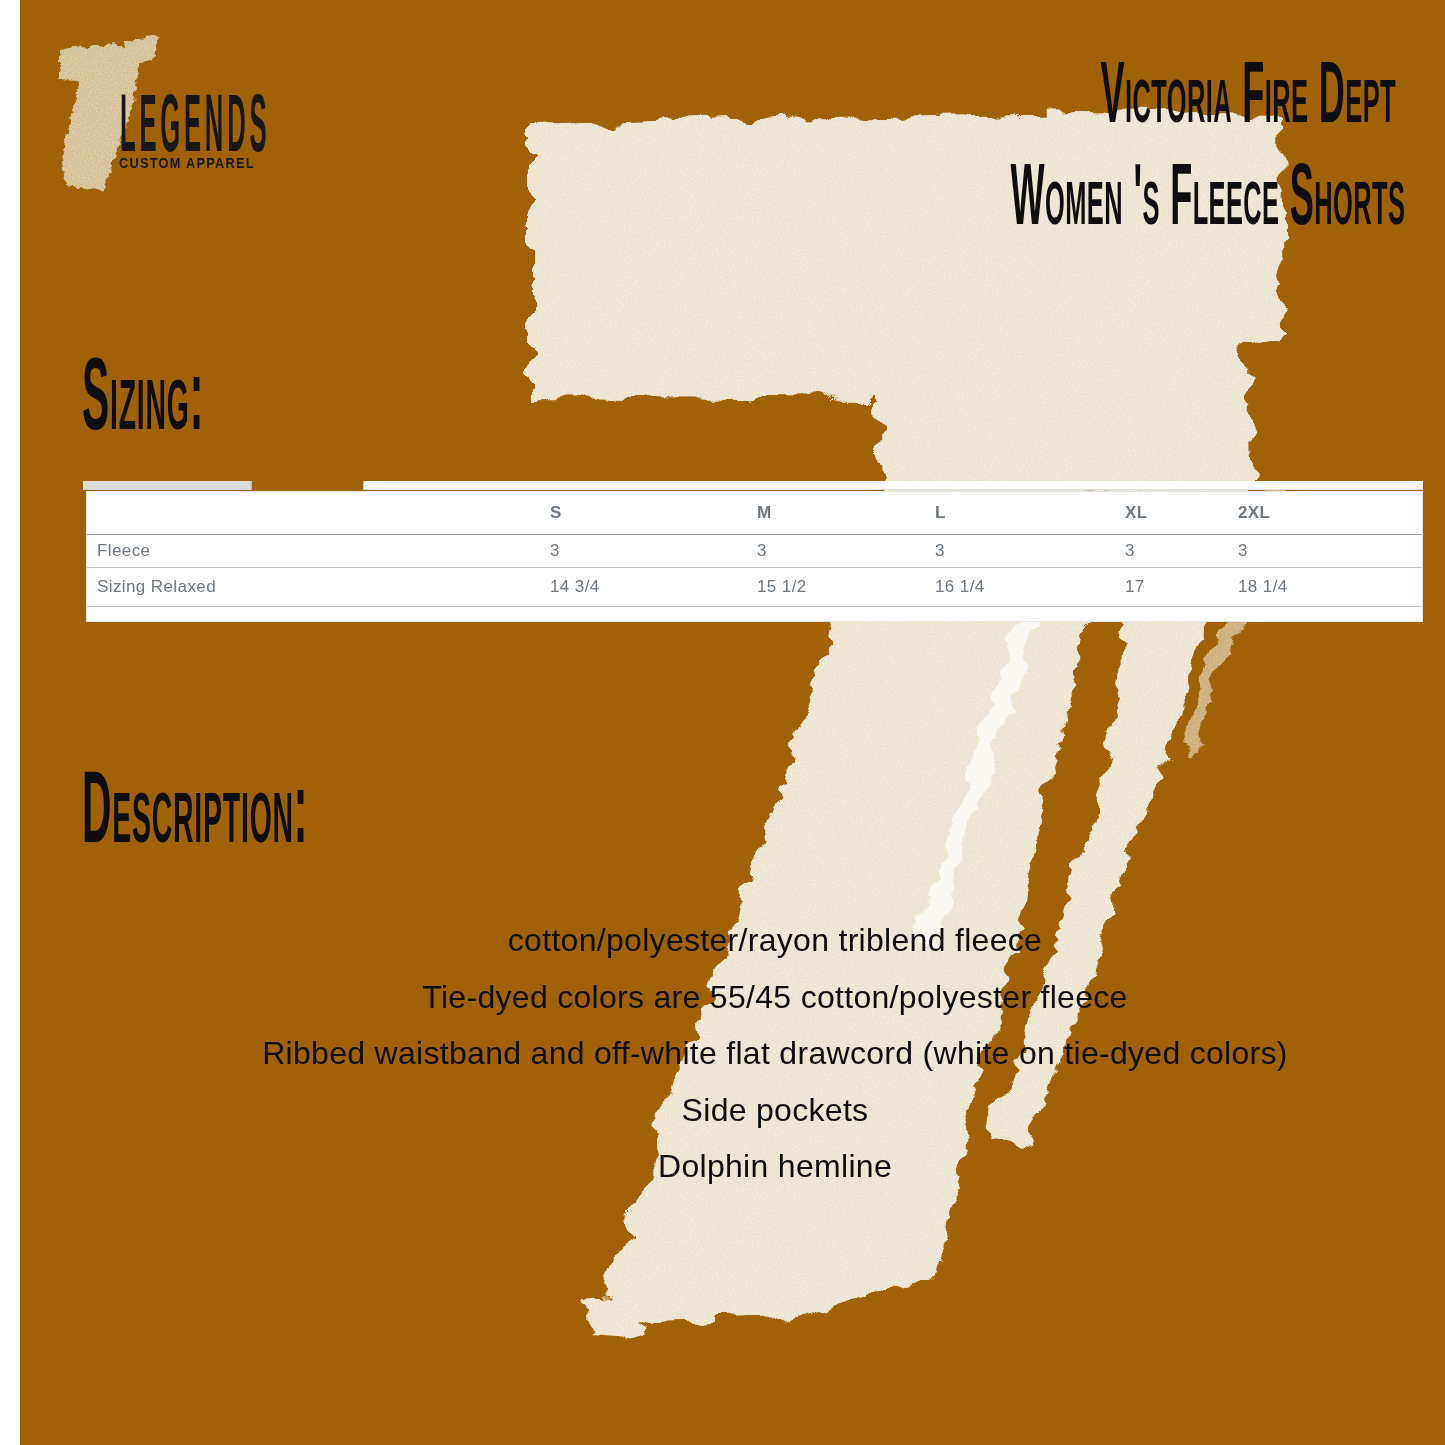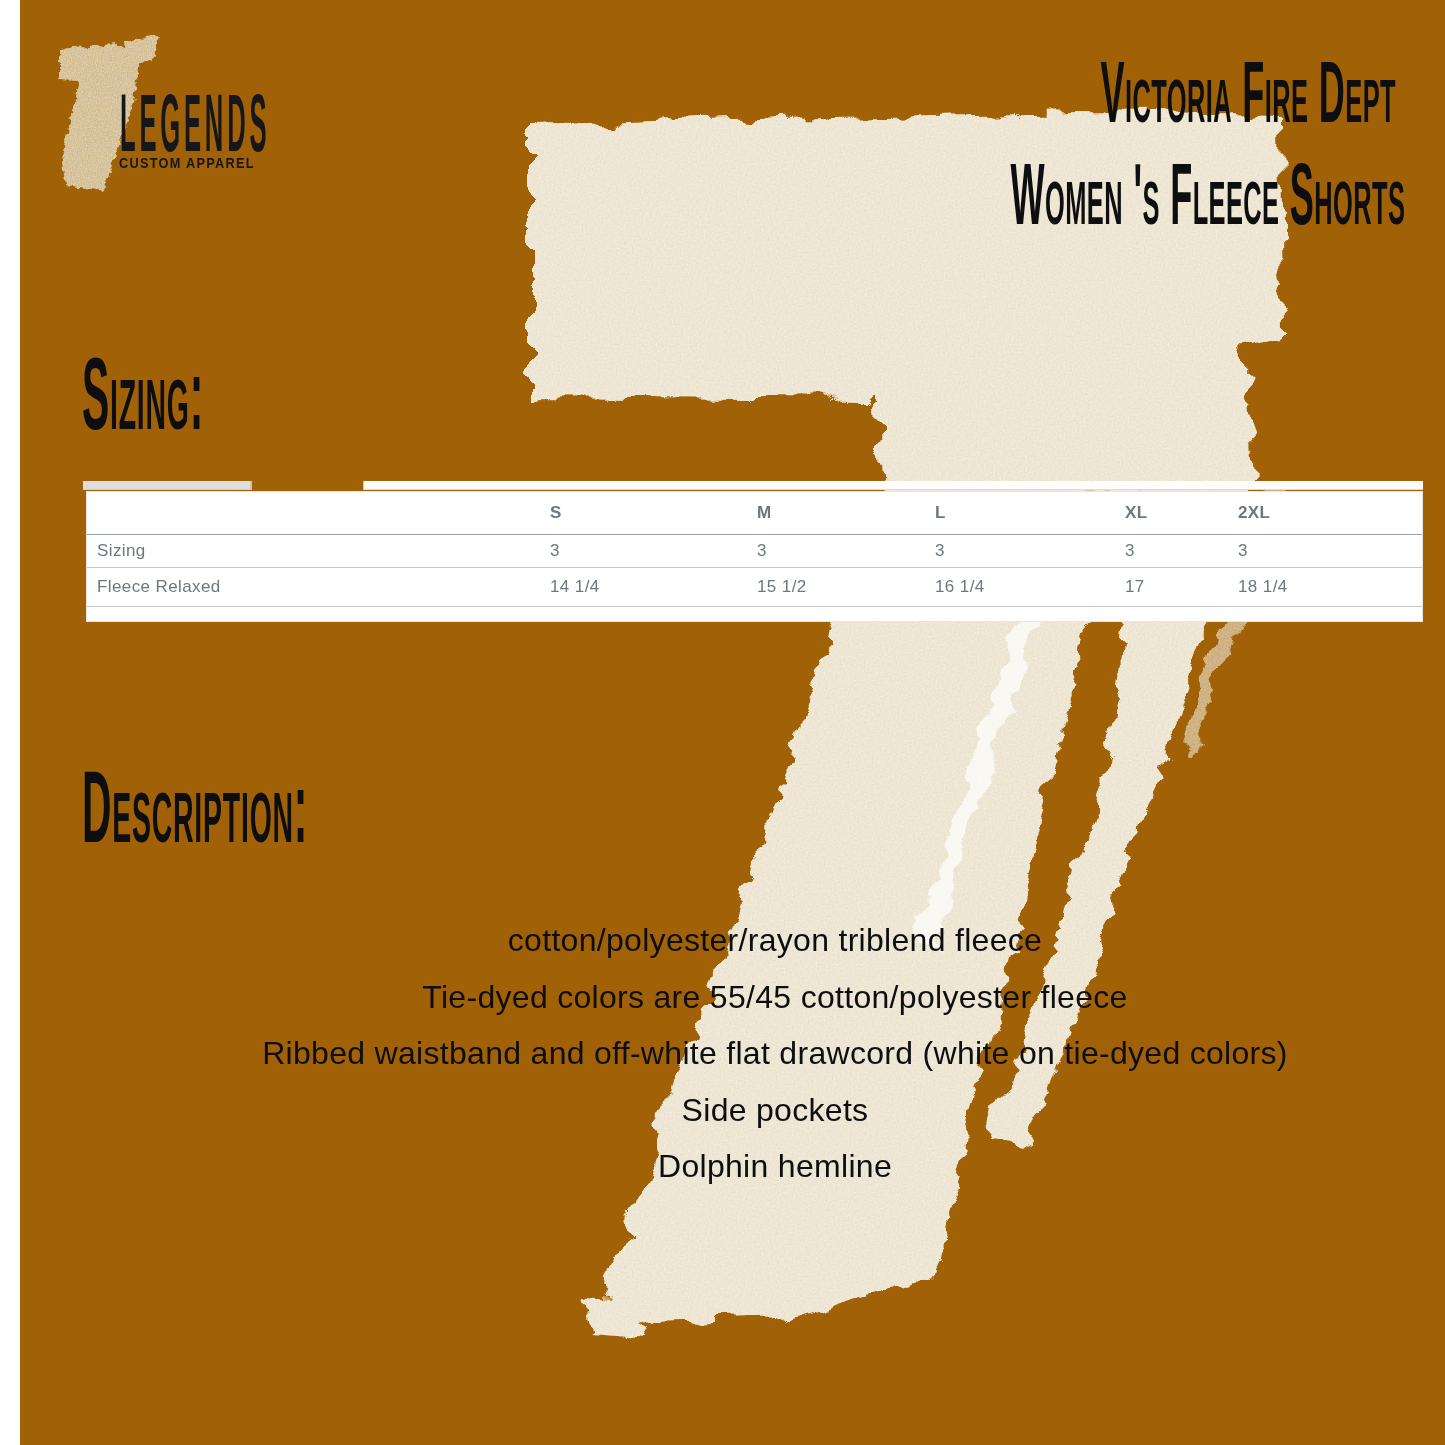--- a/index.html
+++ b/index.html
@@ -146,30 +146,30 @@
             <th class="corner"></th>
             <th>S</th>
             <th>M</th>
             <th>L</th>
             <th>XL</th>
             <th>2XL</th>
           </tr>
         </thead>
         <tbody>
           <tr>
-            <td class="rowlabel">Sizing</td>
+            <td class="rowlabel">Fleece</td>
             <td>3</td>
             <td>3</td>
             <td>3</td>
             <td>3</td>
             <td>3</td>
           </tr>
           <tr>
-            <td class="rowlabel">Fleece Relaxed</td>
-            <td>14 1/4</td>
+            <td class="rowlabel">Sizing Relaxed</td>
+            <td>14 3/4</td>
             <td>15 1/2</td>
             <td>16 1/4</td>
             <td>17</td>
             <td>18 1/4</td>
           </tr>
         </tbody>
       </table>
     </div>
   </div>
 

